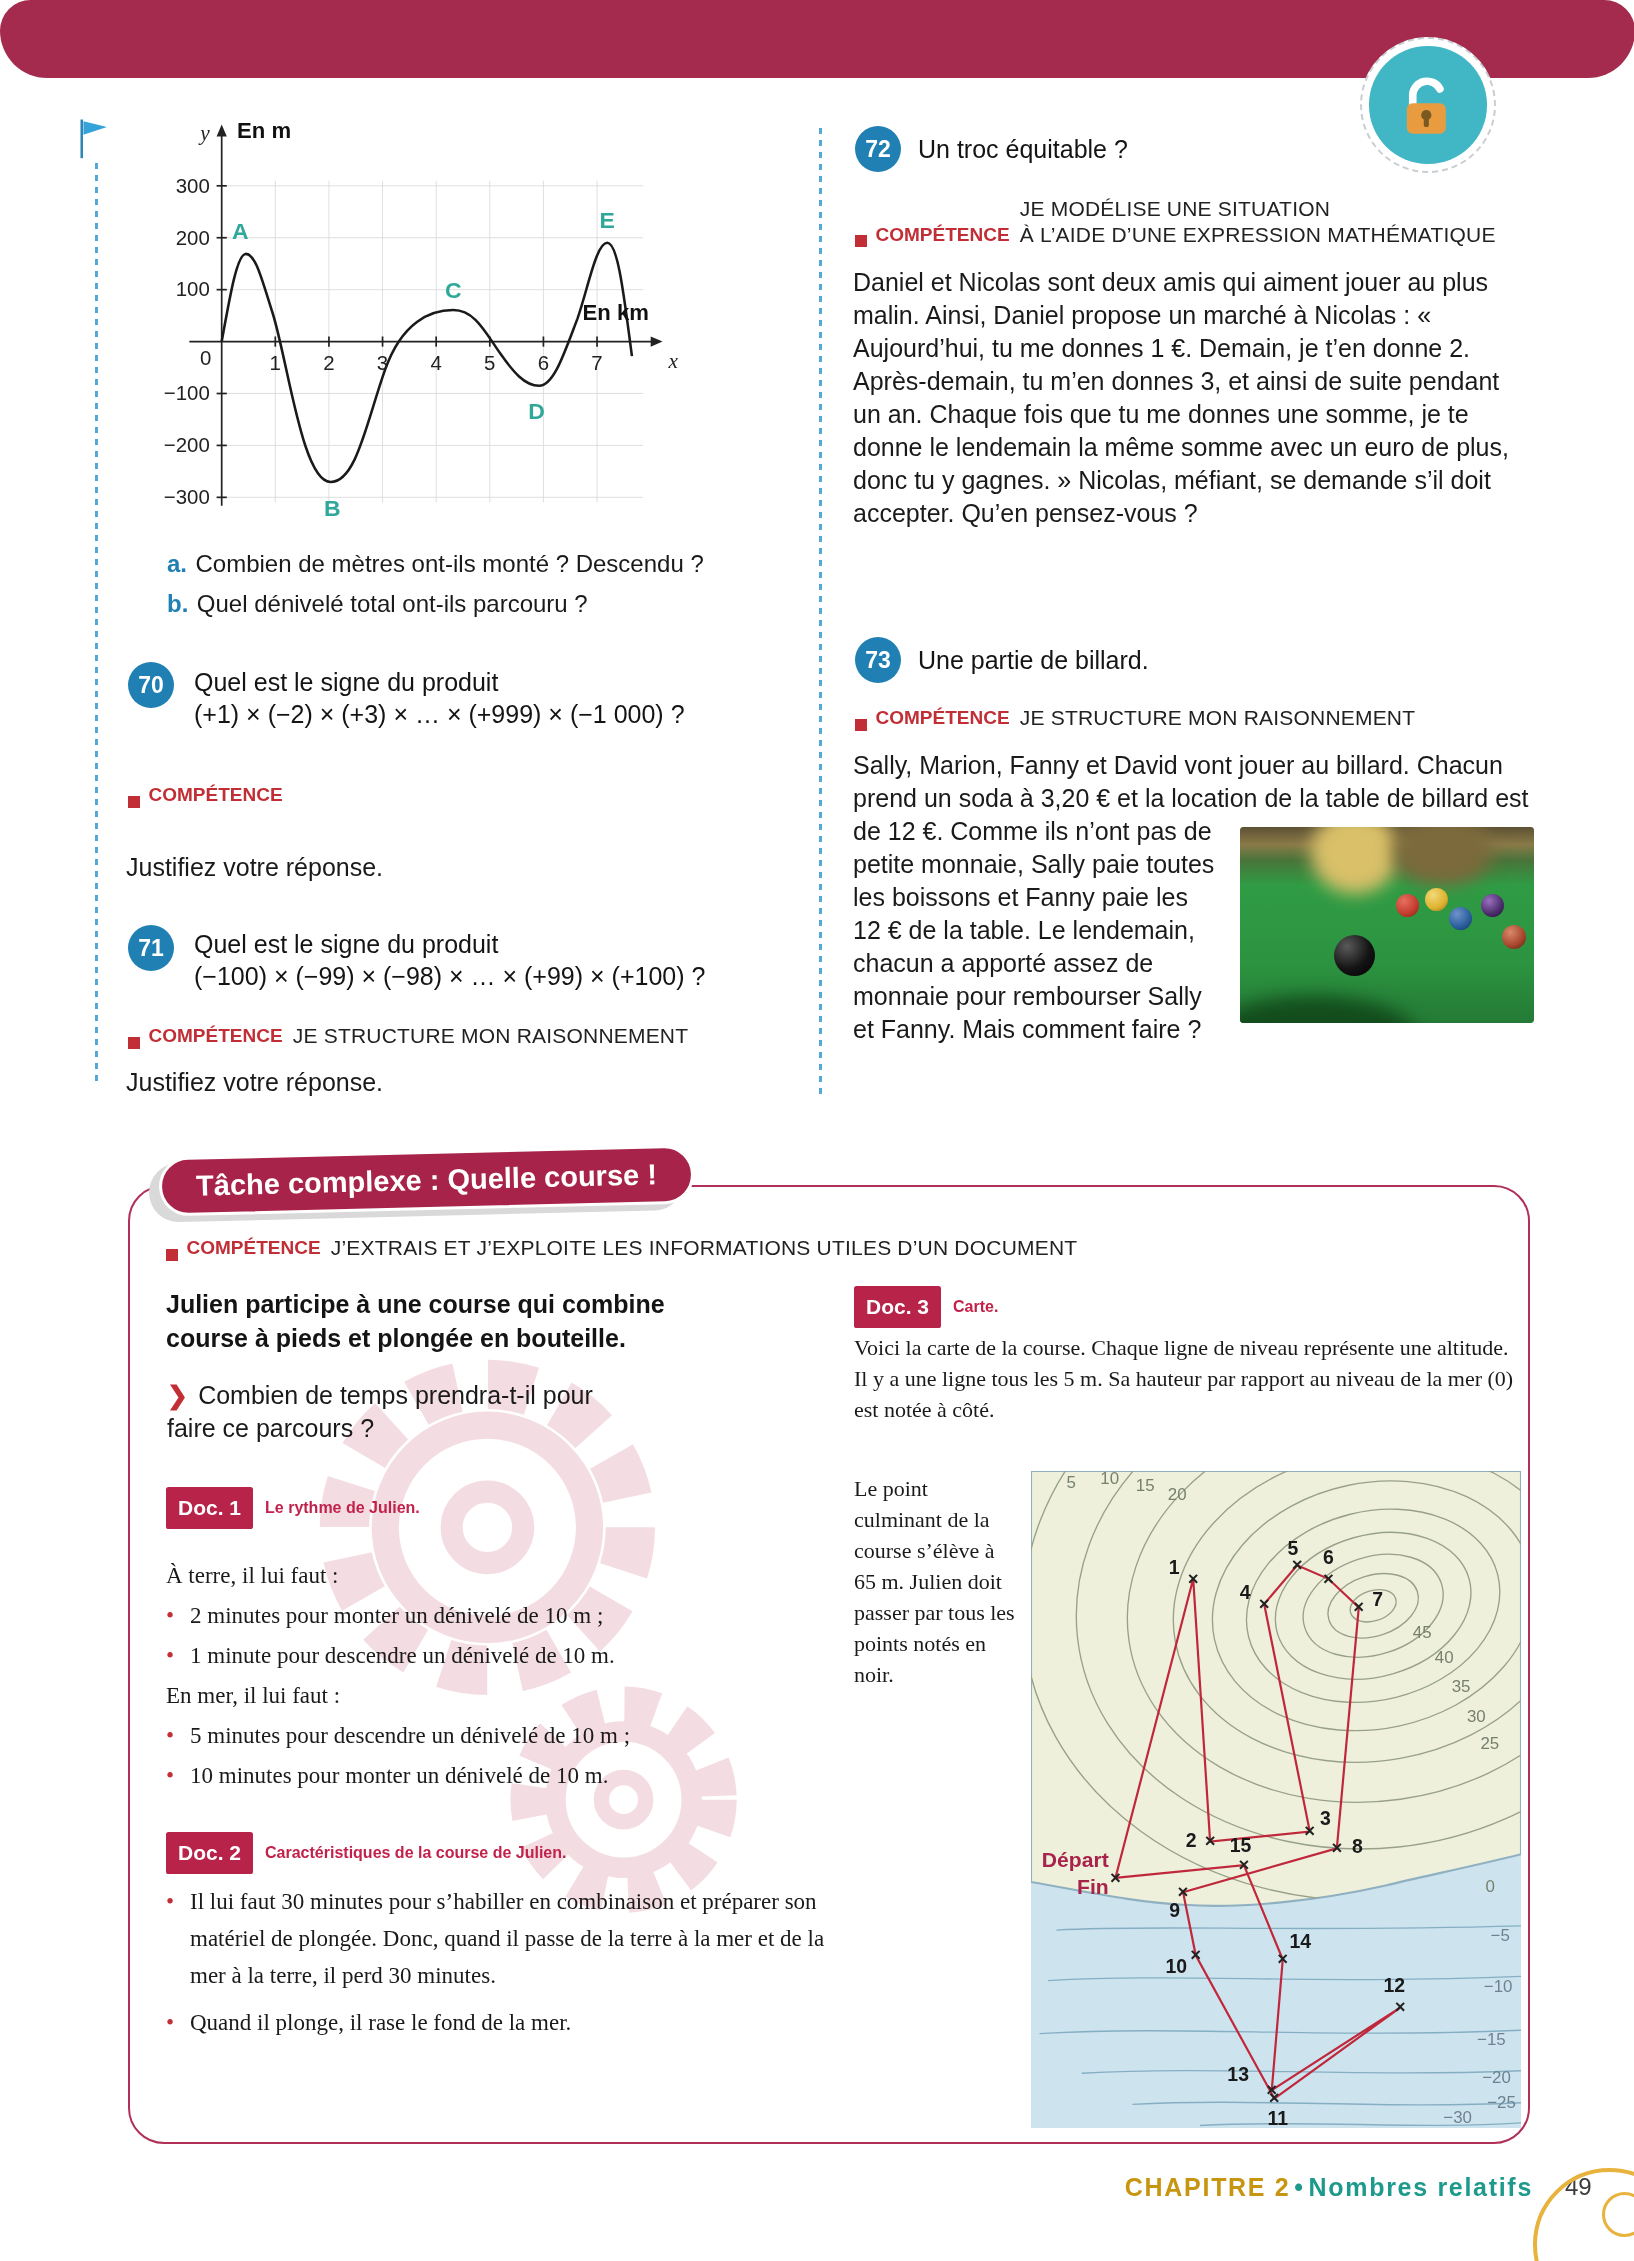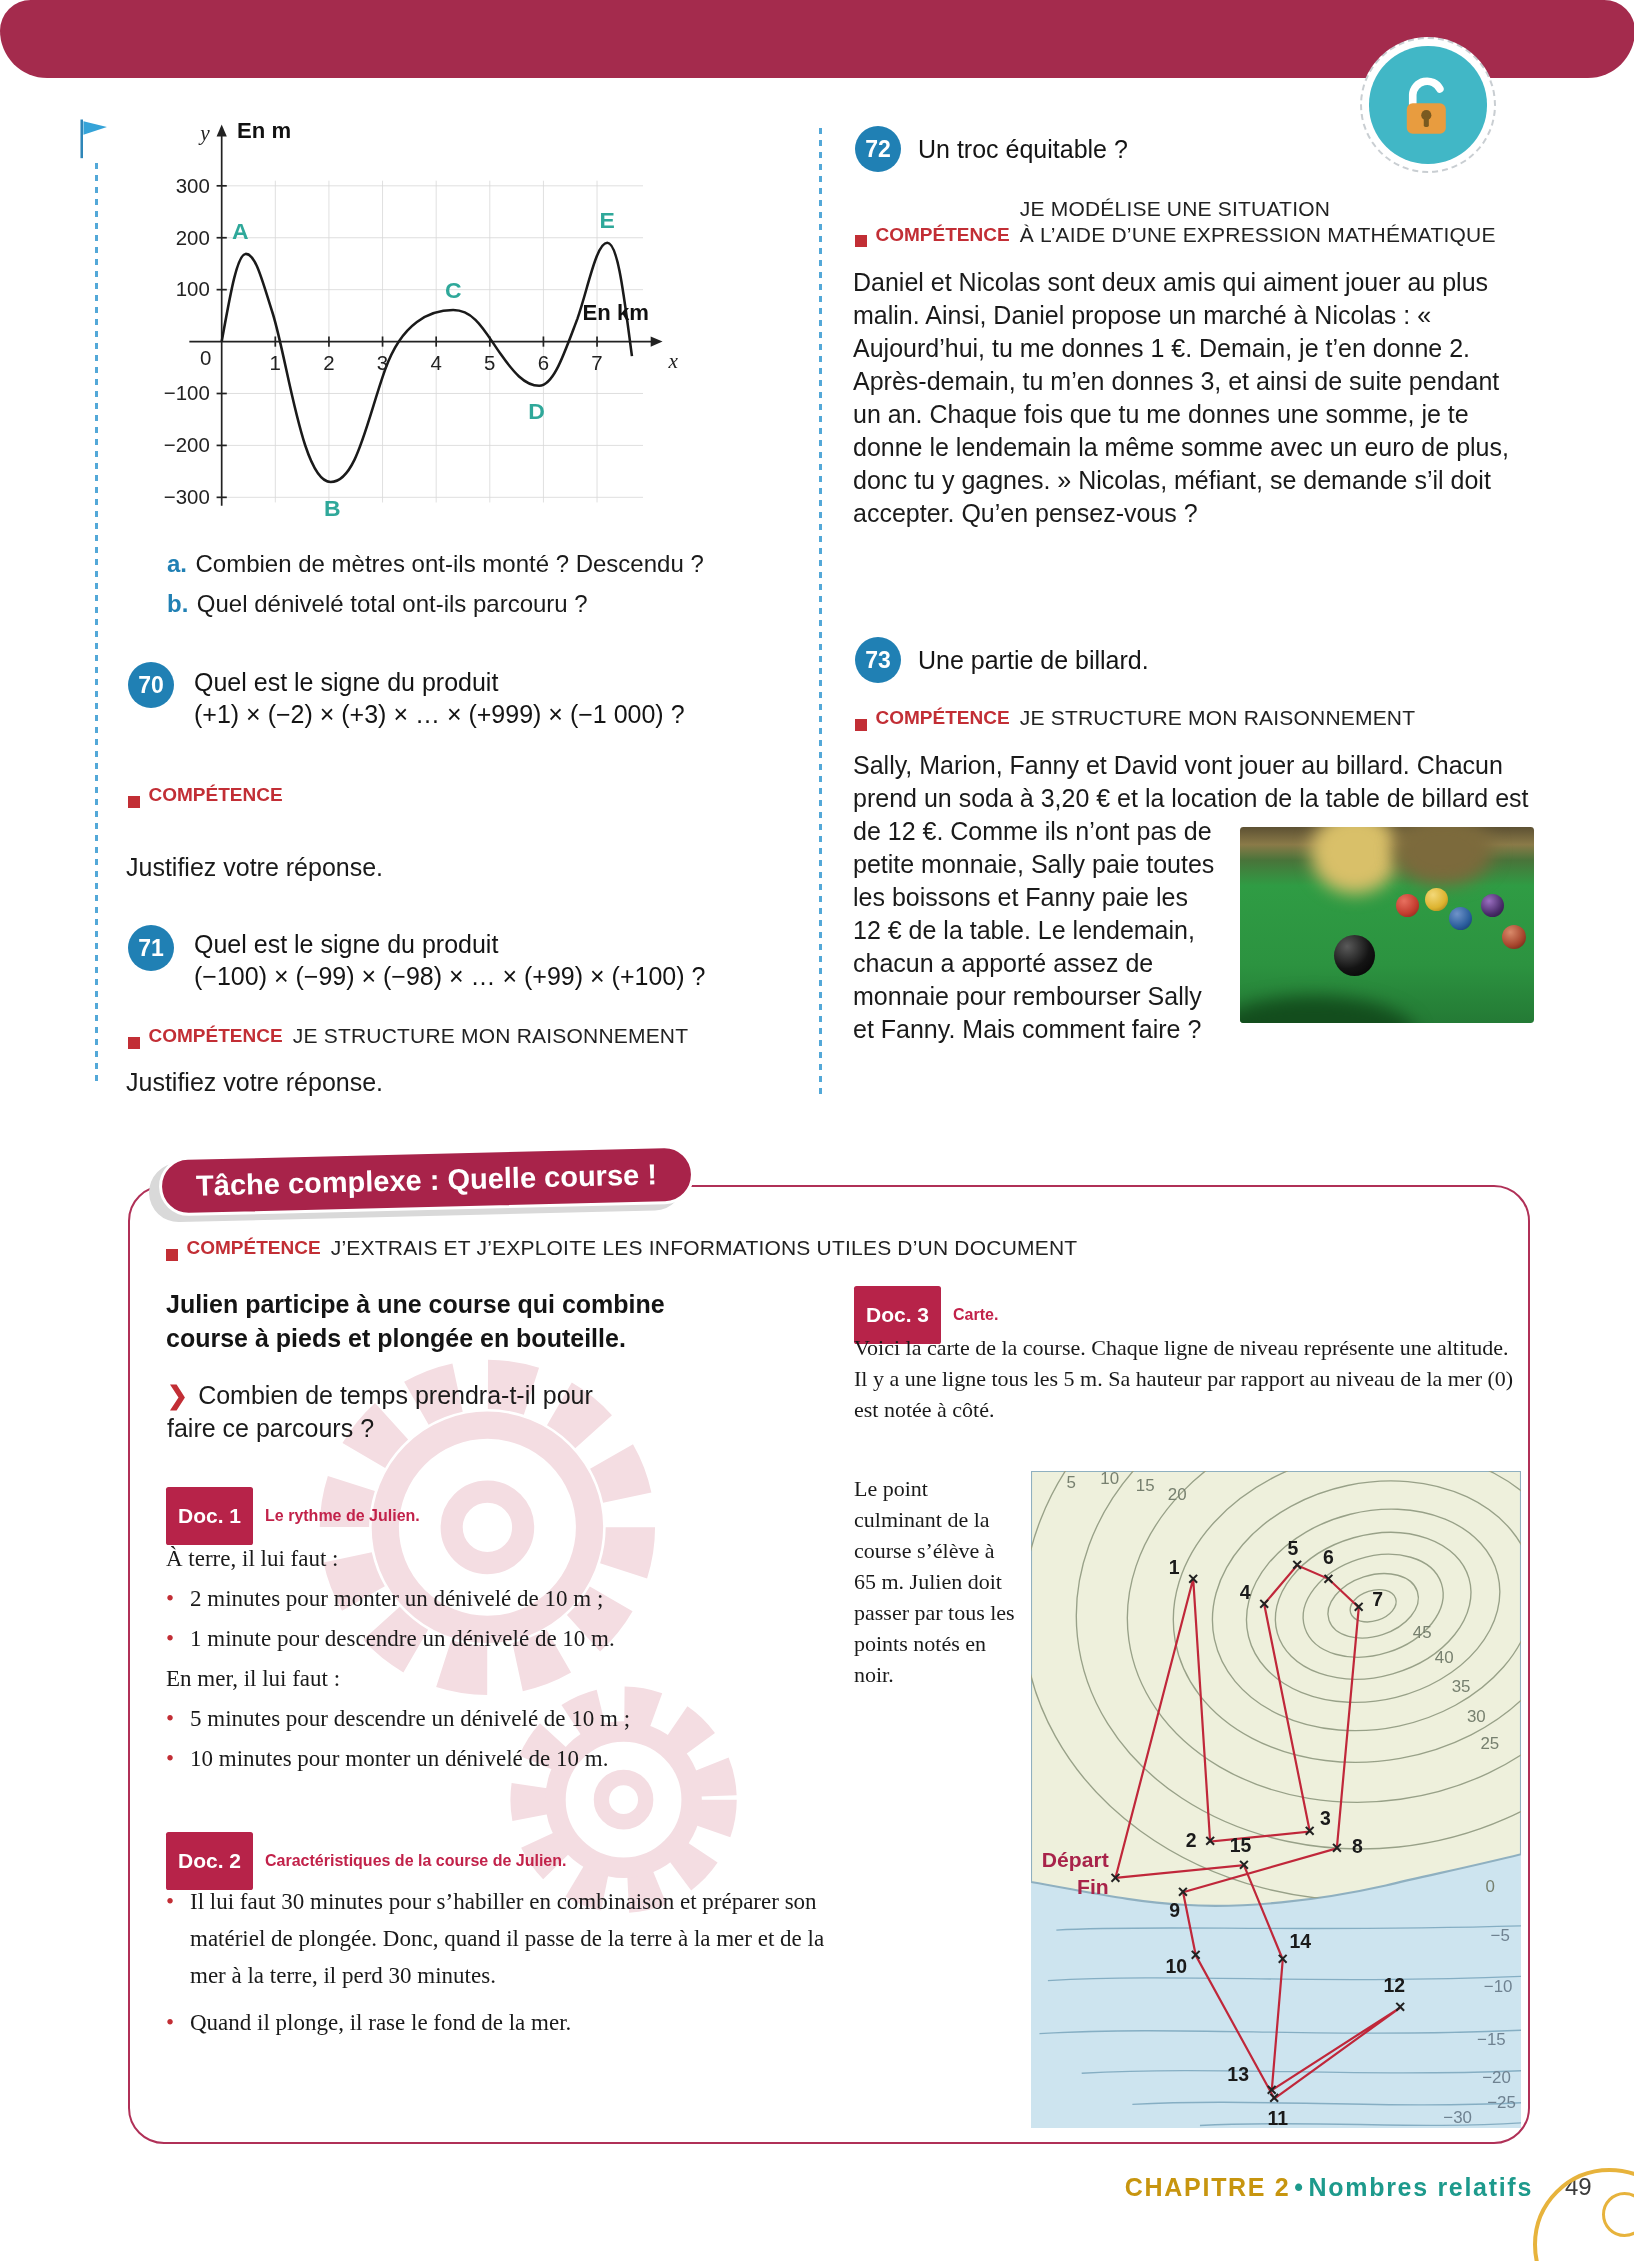--- a/index.html
+++ b/index.html
@@ -36,21 +36,21 @@
          background:linear-gradient(180deg,#5d5133 0%,#8a7a48 9%,#49743a 17%,#2f9c44 30%,#2c9340 70%,#247a35 100%);}
   .blur{position:absolute;filter:blur(8.5px);border-radius:50%;}
   .ball{position:absolute;border-radius:50%;}
 
   
   .taskbox{left:128px;top:1185px;width:1398px;height:955px;border:2.6px solid #b03057;border-radius:36px;background:#fff;}
   .taskpill{position:absolute;left:29px;top:-36px;background:#a8234a;color:#fff;font-weight:bold;font-size:29px;
             padding:10.2px 34px;border-radius:36px;border:3.4px solid #fff;transform:rotate(-1.4deg);
             box-shadow:-10.2px 6px 0 #d9d9d9;}
   .dochead{display:flex;align-items:center;gap:12px;}
-  .doclabel{background:#b72349;color:#fff;font-weight:bold;font-size:21px;padding:17px 12px;border-radius:2.6px;white-space:nowrap;}
+  .doclabel{background:#b72349;color:#fff;font-weight:bold;font-size:21px;padding:9px 12px;border-radius:2.6px;white-space:nowrap;}
   .doctitle{color:#c2224a;font-weight:bold;font-size:16px;white-space:nowrap;}
   .serif{font-family:"Liberation Serif",serif;font-size:23px;line-height:40px;color:#1a1a1a;}
   .serifp{font-family:"Liberation Serif",serif;font-size:22px;line-height:31px;color:#1a1a1a;}
   .li{display:flex;}
   .li .bull{color:#c22e35;width:24px;flex:0 0 auto;}
   .li .litext{flex:1;}
   .introbold{font-weight:bold;font-size:25px;line-height:34px;color:#141414;}
   .chevron{color:#c22e35;font-weight:bold;margin-right:10.2px;}
 
   
@@ -261,21 +261,21 @@
     <div class="abs body-text" style="left:37px;top:192px;width:460px">
       <span class="chevron">❯</span><span>Combien de temps prendra-t-il pour faire ce parcours ?</span>
     </div>
 
     <div class="abs introbold" style="left:36px;top:100px;width:511px">Julien participe à une course qui combine course à pieds et plongée en bouteille.</div>
 
     <div class="abs dochead" style="left:36px;top:300px">
       <span class="doclabel">Doc. 1</span>
       <span class="doctitle">Le rythme de Julien.</span>
     </div>
-    <div class="abs serif" style="left:36px;top:352px;width:647px">
+    <div class="abs serif" style="left:36px;top:369px;width:647px">
       <div>À terre, il lui faut :</div>
       <div class="li">
         <span class="bull">•</span>
         <span class="litext">2 minutes pour monter un dénivelé de 10 m ;</span>
       </div>
       <div class="li">
         <span class="bull">•</span>
         <span class="litext">1 minute pour descendre un dénivelé de 10 m.</span>
       </div>
       <div>En mer, il lui faut :</div>

